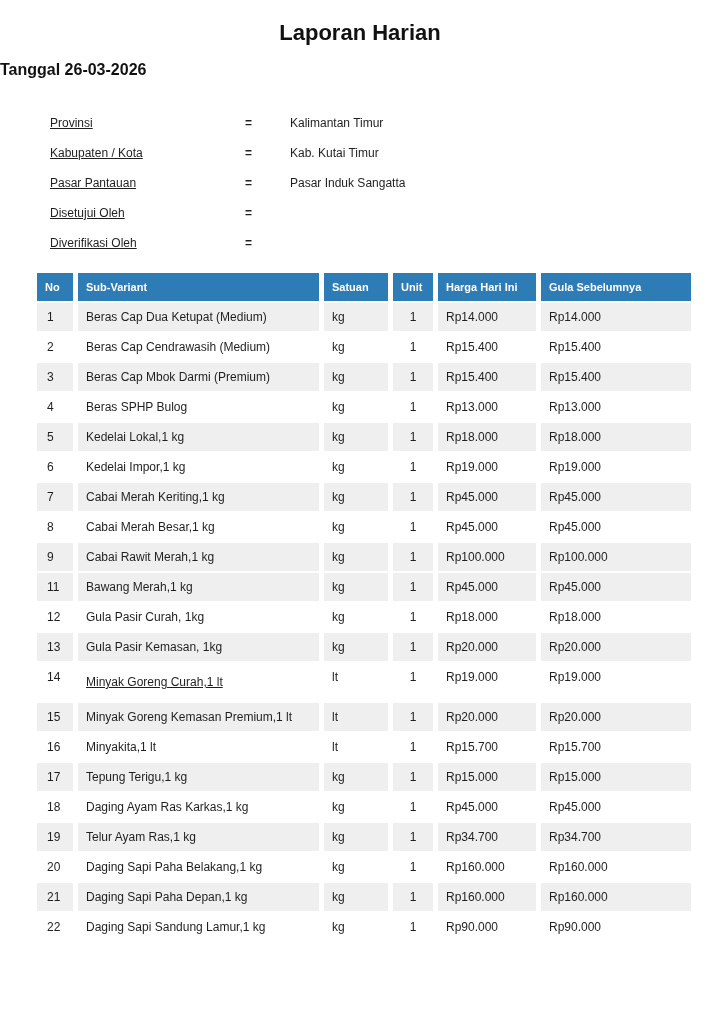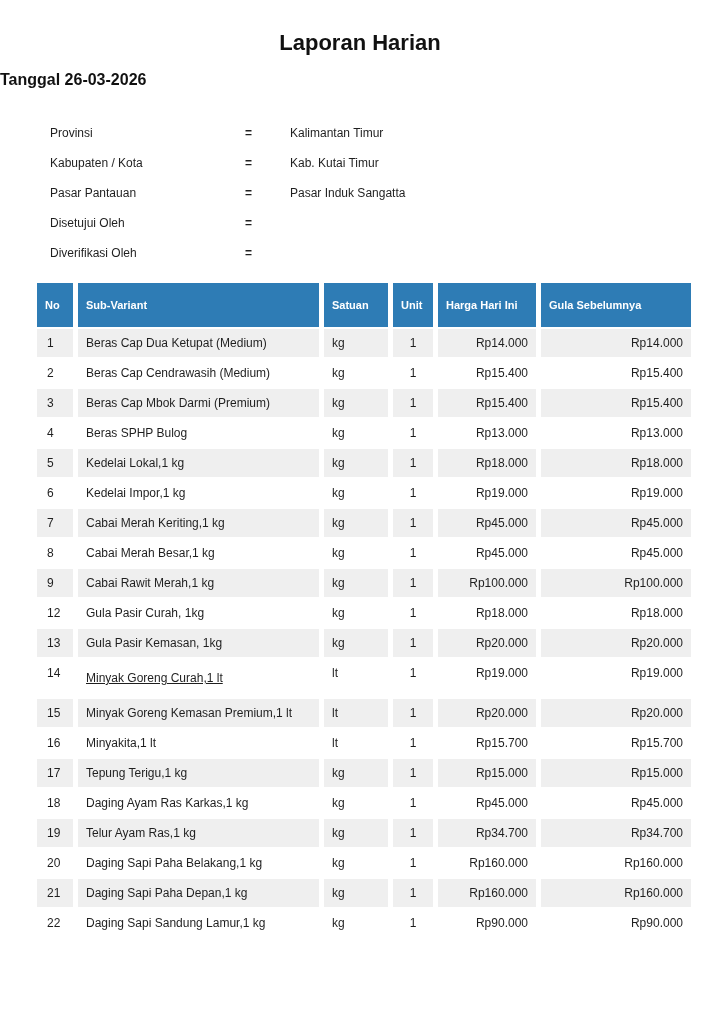--- a/index.html
+++ b/index.html
@@ -11,36 +11,36 @@
   html,body{background:#ffffff;}
   body{
     width:720px;height:1018px;
     font-family:"Liberation Sans", sans-serif;
     color:#1f1f1f;
     position:relative;
     overflow:hidden;
   }
   .page{position:relative;width:720px;height:1018px;background:#ffffff;}
   .title{
-    margin-top:30px;
+    margin-top:20px;
     text-align:center;
     font-size:22px;
     font-weight:bold;
     color:#111;
   }
   .subtitle{
     margin-top:15px;
     text-align:left;
     font-size:16px;
     font-weight:bold;
     color:#111;
   }
   .meta{margin:29px 0 0 50px;font-size:12px;}
   .meta-row{display:flex;align-items:center;height:30px;}
-  .meta-label{width:195px;}
+  .meta-label{width:195px;text-decoration:underline;}
   .meta-eq{width:45px;font-weight:bold;}
   .meta-value{flex:1;}
 
   table.report{
     margin:13px 0 0 32px;
     border-collapse:separate;
     border-spacing:5px 2px;
     table-layout:fixed;
     width:664px;
     font-size:12px;
@@ -51,37 +51,37 @@
   col.c-unit{width:40px;}
   col.c-today{width:98px;}
   col.c-prev{width:150px;}
 
   th{
     background:var(--header-bg);
     color:var(--header-text);
     font-size:11px;
     font-weight:bold;
     text-align:left;
-    height:44px;
+    height:28px;
     padding:0 8px;
     white-space:nowrap;
     overflow:hidden;
   }
   td{
     height:28px;
     padding:0 8px;
     vertical-align:middle;
     white-space:nowrap;
     overflow:hidden;
     background:#ffffff;
   }
   tr.odd td{background:var(--stripe);}
   td.col-no{padding-left:10px;}
   td.col-unit{text-align:center;}
-  td.col-price{text-align:right;}
+  td.col-price{}
   tr.tall td{height:38px;vertical-align:top;line-height:28px;}
   tr.tall td.col-name{vertical-align:middle;line-height:normal;text-decoration:underline;}
 </style>
 </head>
 <body>
 
 <div class="page">
 
   <div class="title">Laporan Harian</div>
   <div class="subtitle">Tanggal 26-03-2026</div>
@@ -199,20 +199,28 @@
           <td class="col-price">Rp45.000</td>
         </tr>
         <tr class="odd">
           <td class="col-no">9</td>
           <td class="col-name">Cabai Rawit Merah,1 kg</td>
           <td class="col-satuan">kg</td>
           <td class="col-unit">1</td>
           <td class="col-price">Rp100.000</td>
           <td class="col-price">Rp100.000</td>
         </tr>
+        <tr class="odd">
+          <td class="col-no">11</td>
+          <td class="col-name">Bawang Merah,1 kg</td>
+          <td class="col-satuan">kg</td>
+          <td class="col-unit">1</td>
+          <td class="col-price">Rp45.000</td>
+          <td class="col-price">Rp45.000</td>
+        </tr>
         <tr>
           <td class="col-no">12</td>
           <td class="col-name">Gula Pasir Curah, 1kg</td>
           <td class="col-satuan">kg</td>
           <td class="col-unit">1</td>
           <td class="col-price">Rp18.000</td>
           <td class="col-price">Rp18.000</td>
         </tr>
         <tr class="odd">
           <td class="col-no">13</td>

